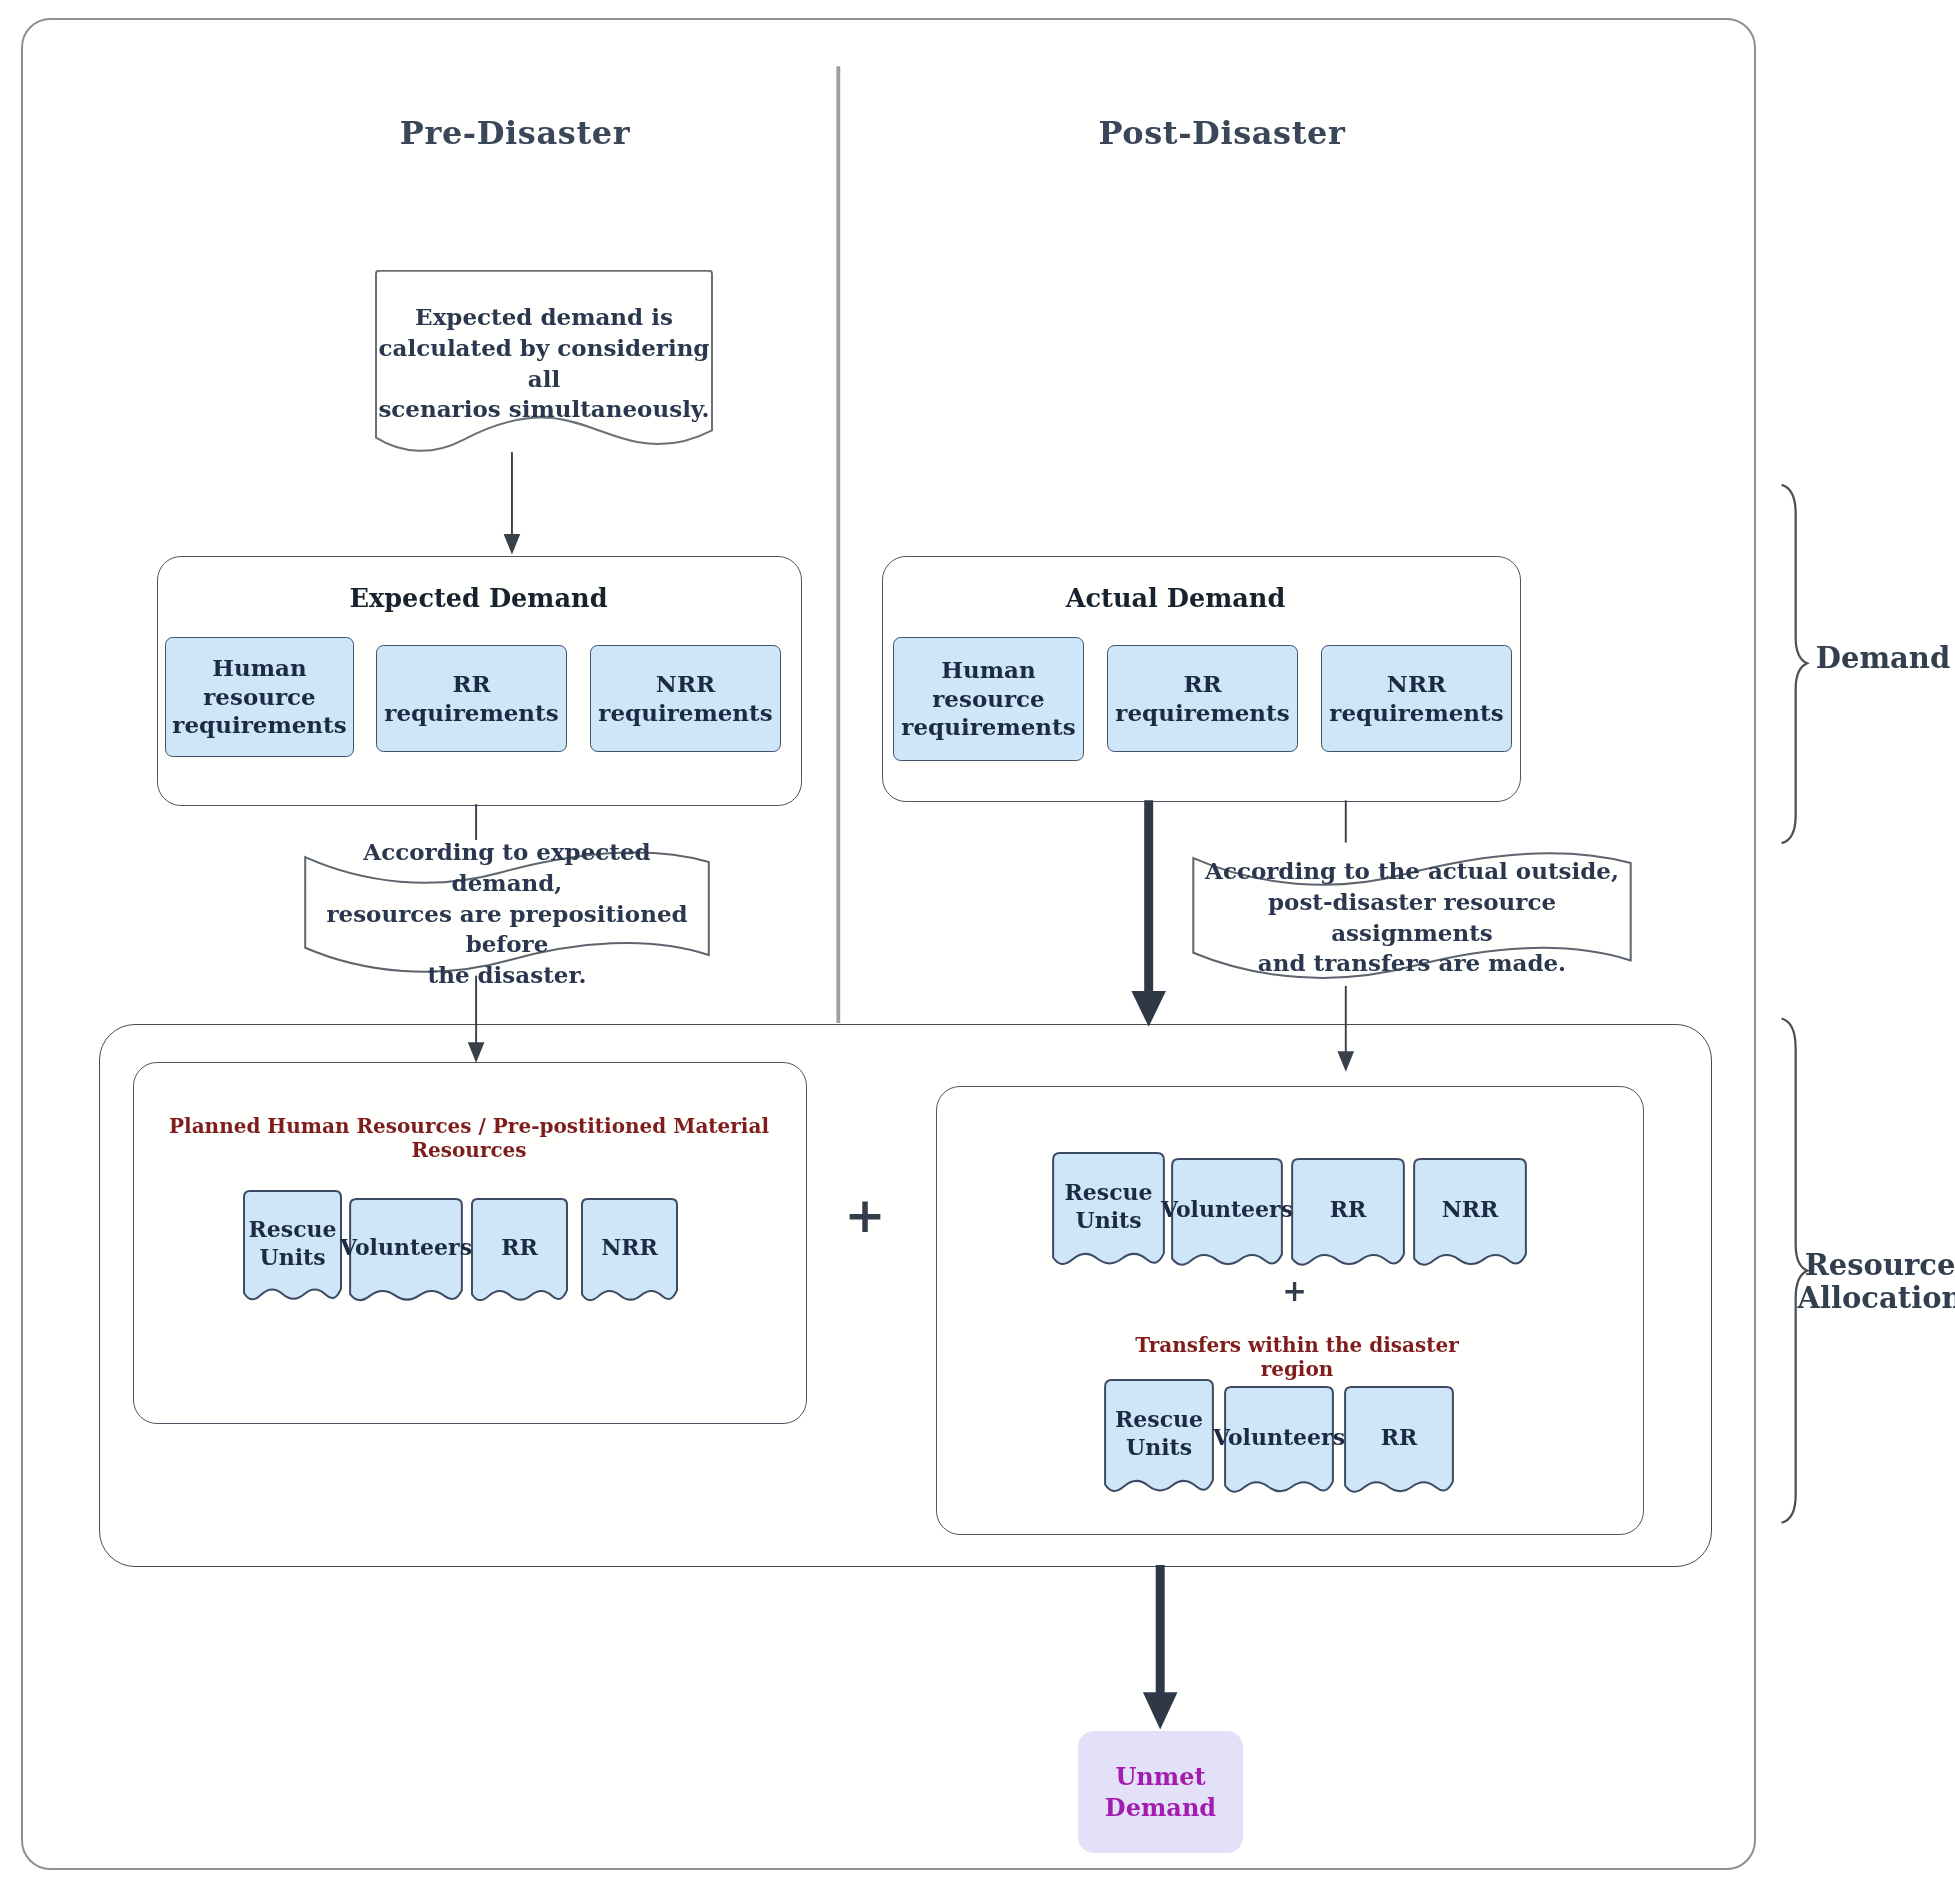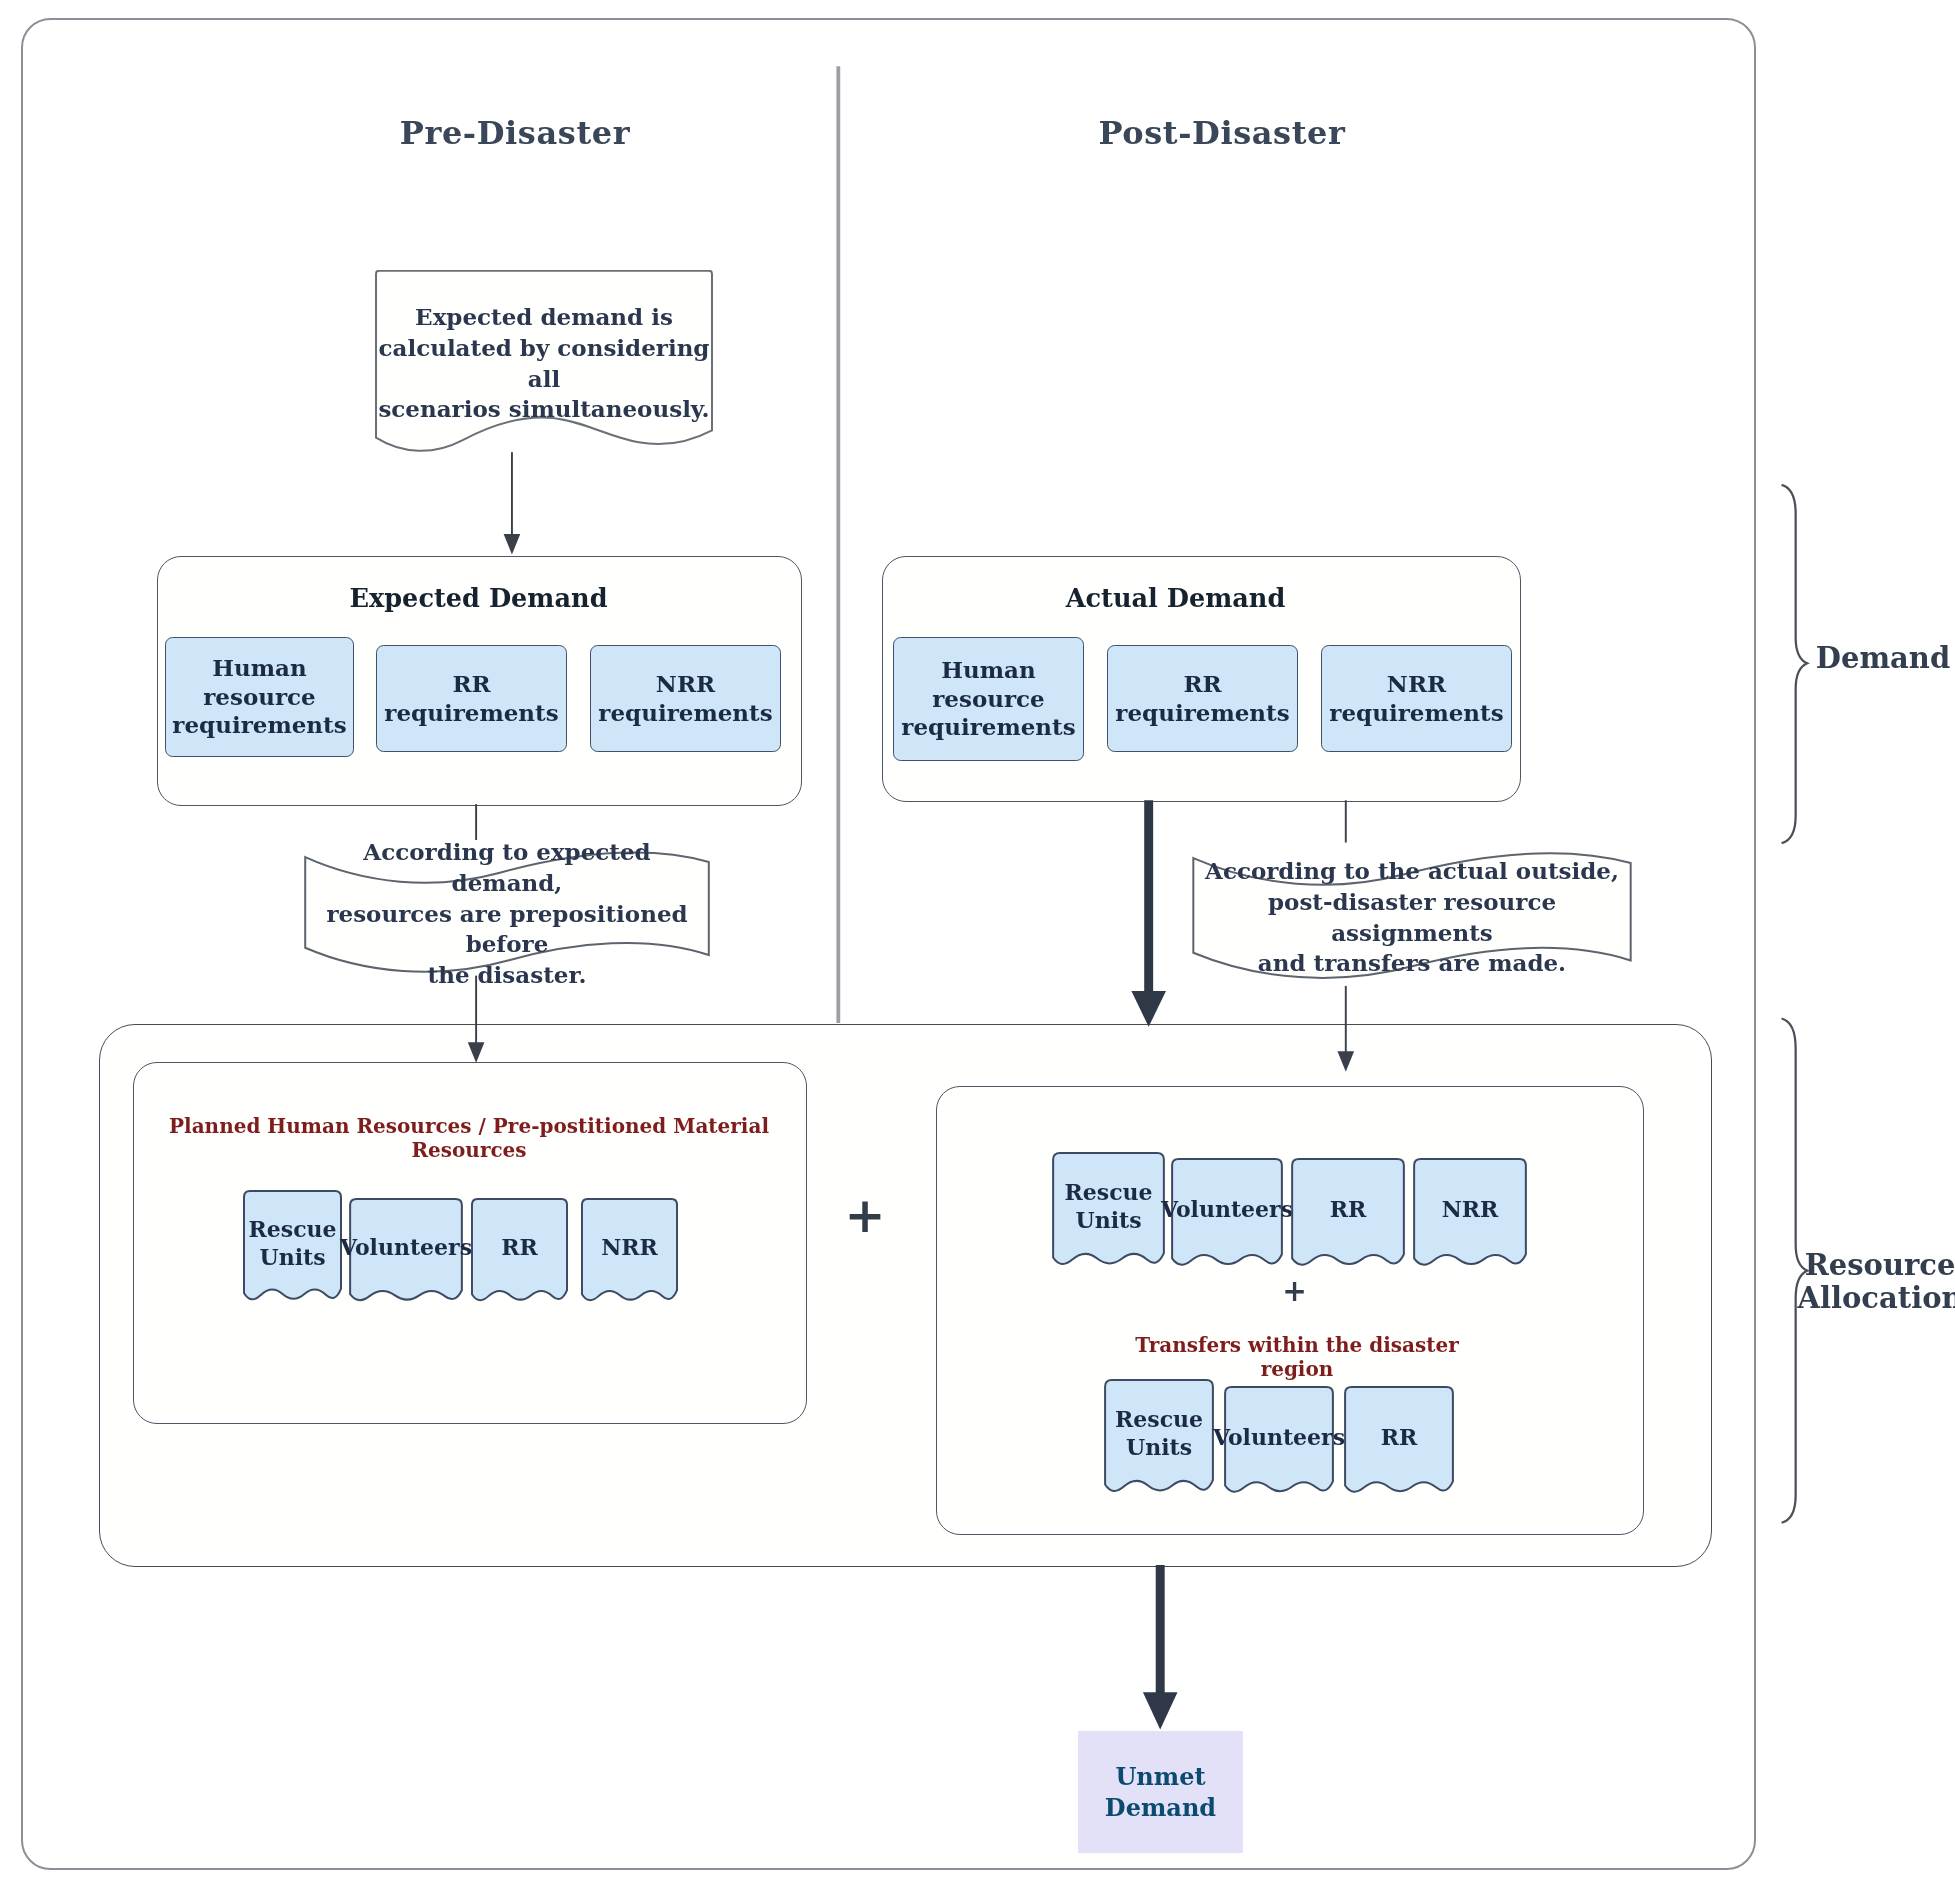--- a/index.html
+++ b/index.html
@@ -28,22 +28,22 @@
   .flag svg{position:absolute;left:0;top:0;width:100%;height:100%;}
   .flag .lbl{position:absolute;left:0;top:0;width:100%;height:100%;display:flex;align-items:center;justify-content:center;
              text-align:center;font-size:22px;font-weight:bold;color:#1c2b45;line-height:1.28;padding-bottom:16.6px;box-sizing:border-box;}
   
   .ribbon{position:absolute;}
   .ribbon svg{position:absolute;left:0;top:0;width:100%;height:100%;}
   .ribbon .txt{position:absolute;left:0;top:0;width:100%;height:100%;display:flex;align-items:center;justify-content:center;
                text-align:center;font-size:23px;font-weight:bold;color:#2a374e;line-height:1.34;}
   .plus-main{font-size:49px;font-weight:bold;color:#333c49;}
   .plus-small{font-size:29.4px;font-weight:bold;color:#333c49;}
-  .unmet{left:1078px;top:1731px;width:165px;height:122px;background:#e2e1f8;border-radius:0;
-         font-size:24px;font-weight:bold;color:#0c4a6e;line-height:1.3;}
+  .unmet{left:1078px;top:1731px;width:165px;height:122px;background:#e2e1f8;border-radius:16px;
+         font-size:24px;font-weight:bold;color:#a21caf;line-height:1.3;}
   .brace-label{font-size:29px;font-weight:bold;color:#333f4f;line-height:1.15;}
   svg.overlay{position:absolute;left:0;top:0;width:1955px;height:1886px;pointer-events:none;}
 </style>
 </head>
 <body>
 
 <div id="page">
 
   <div class="abs frame"></div>
 

